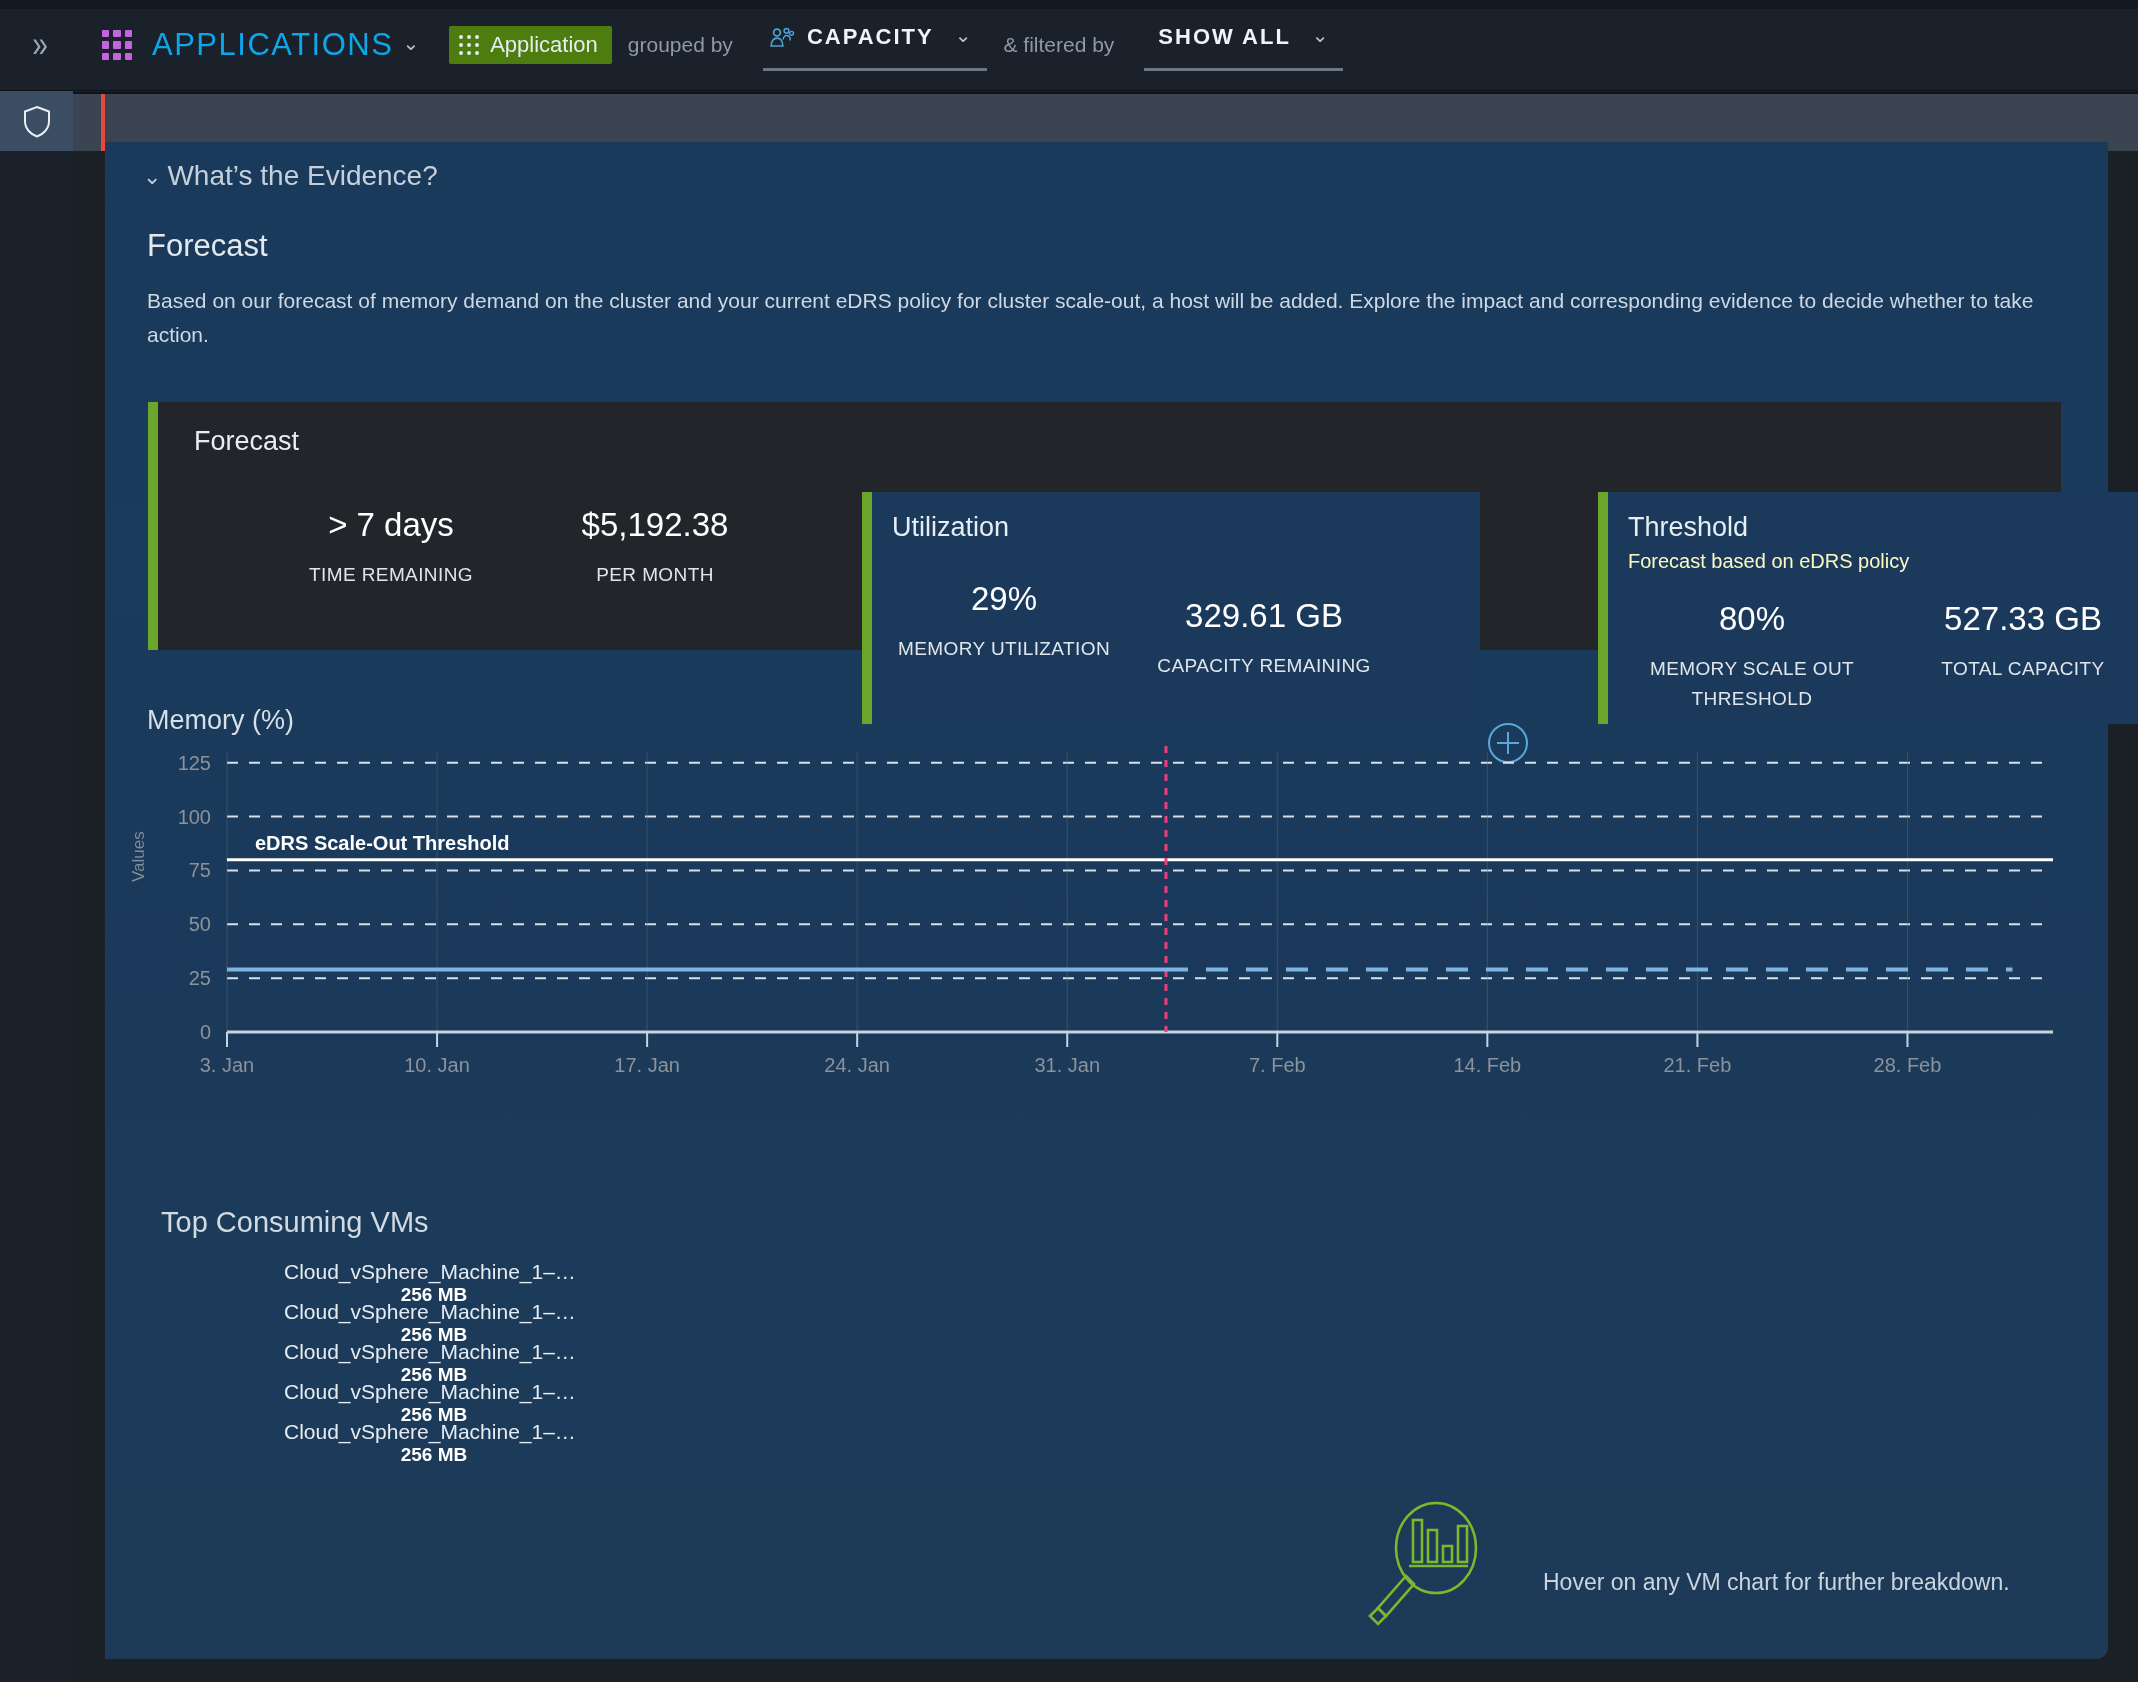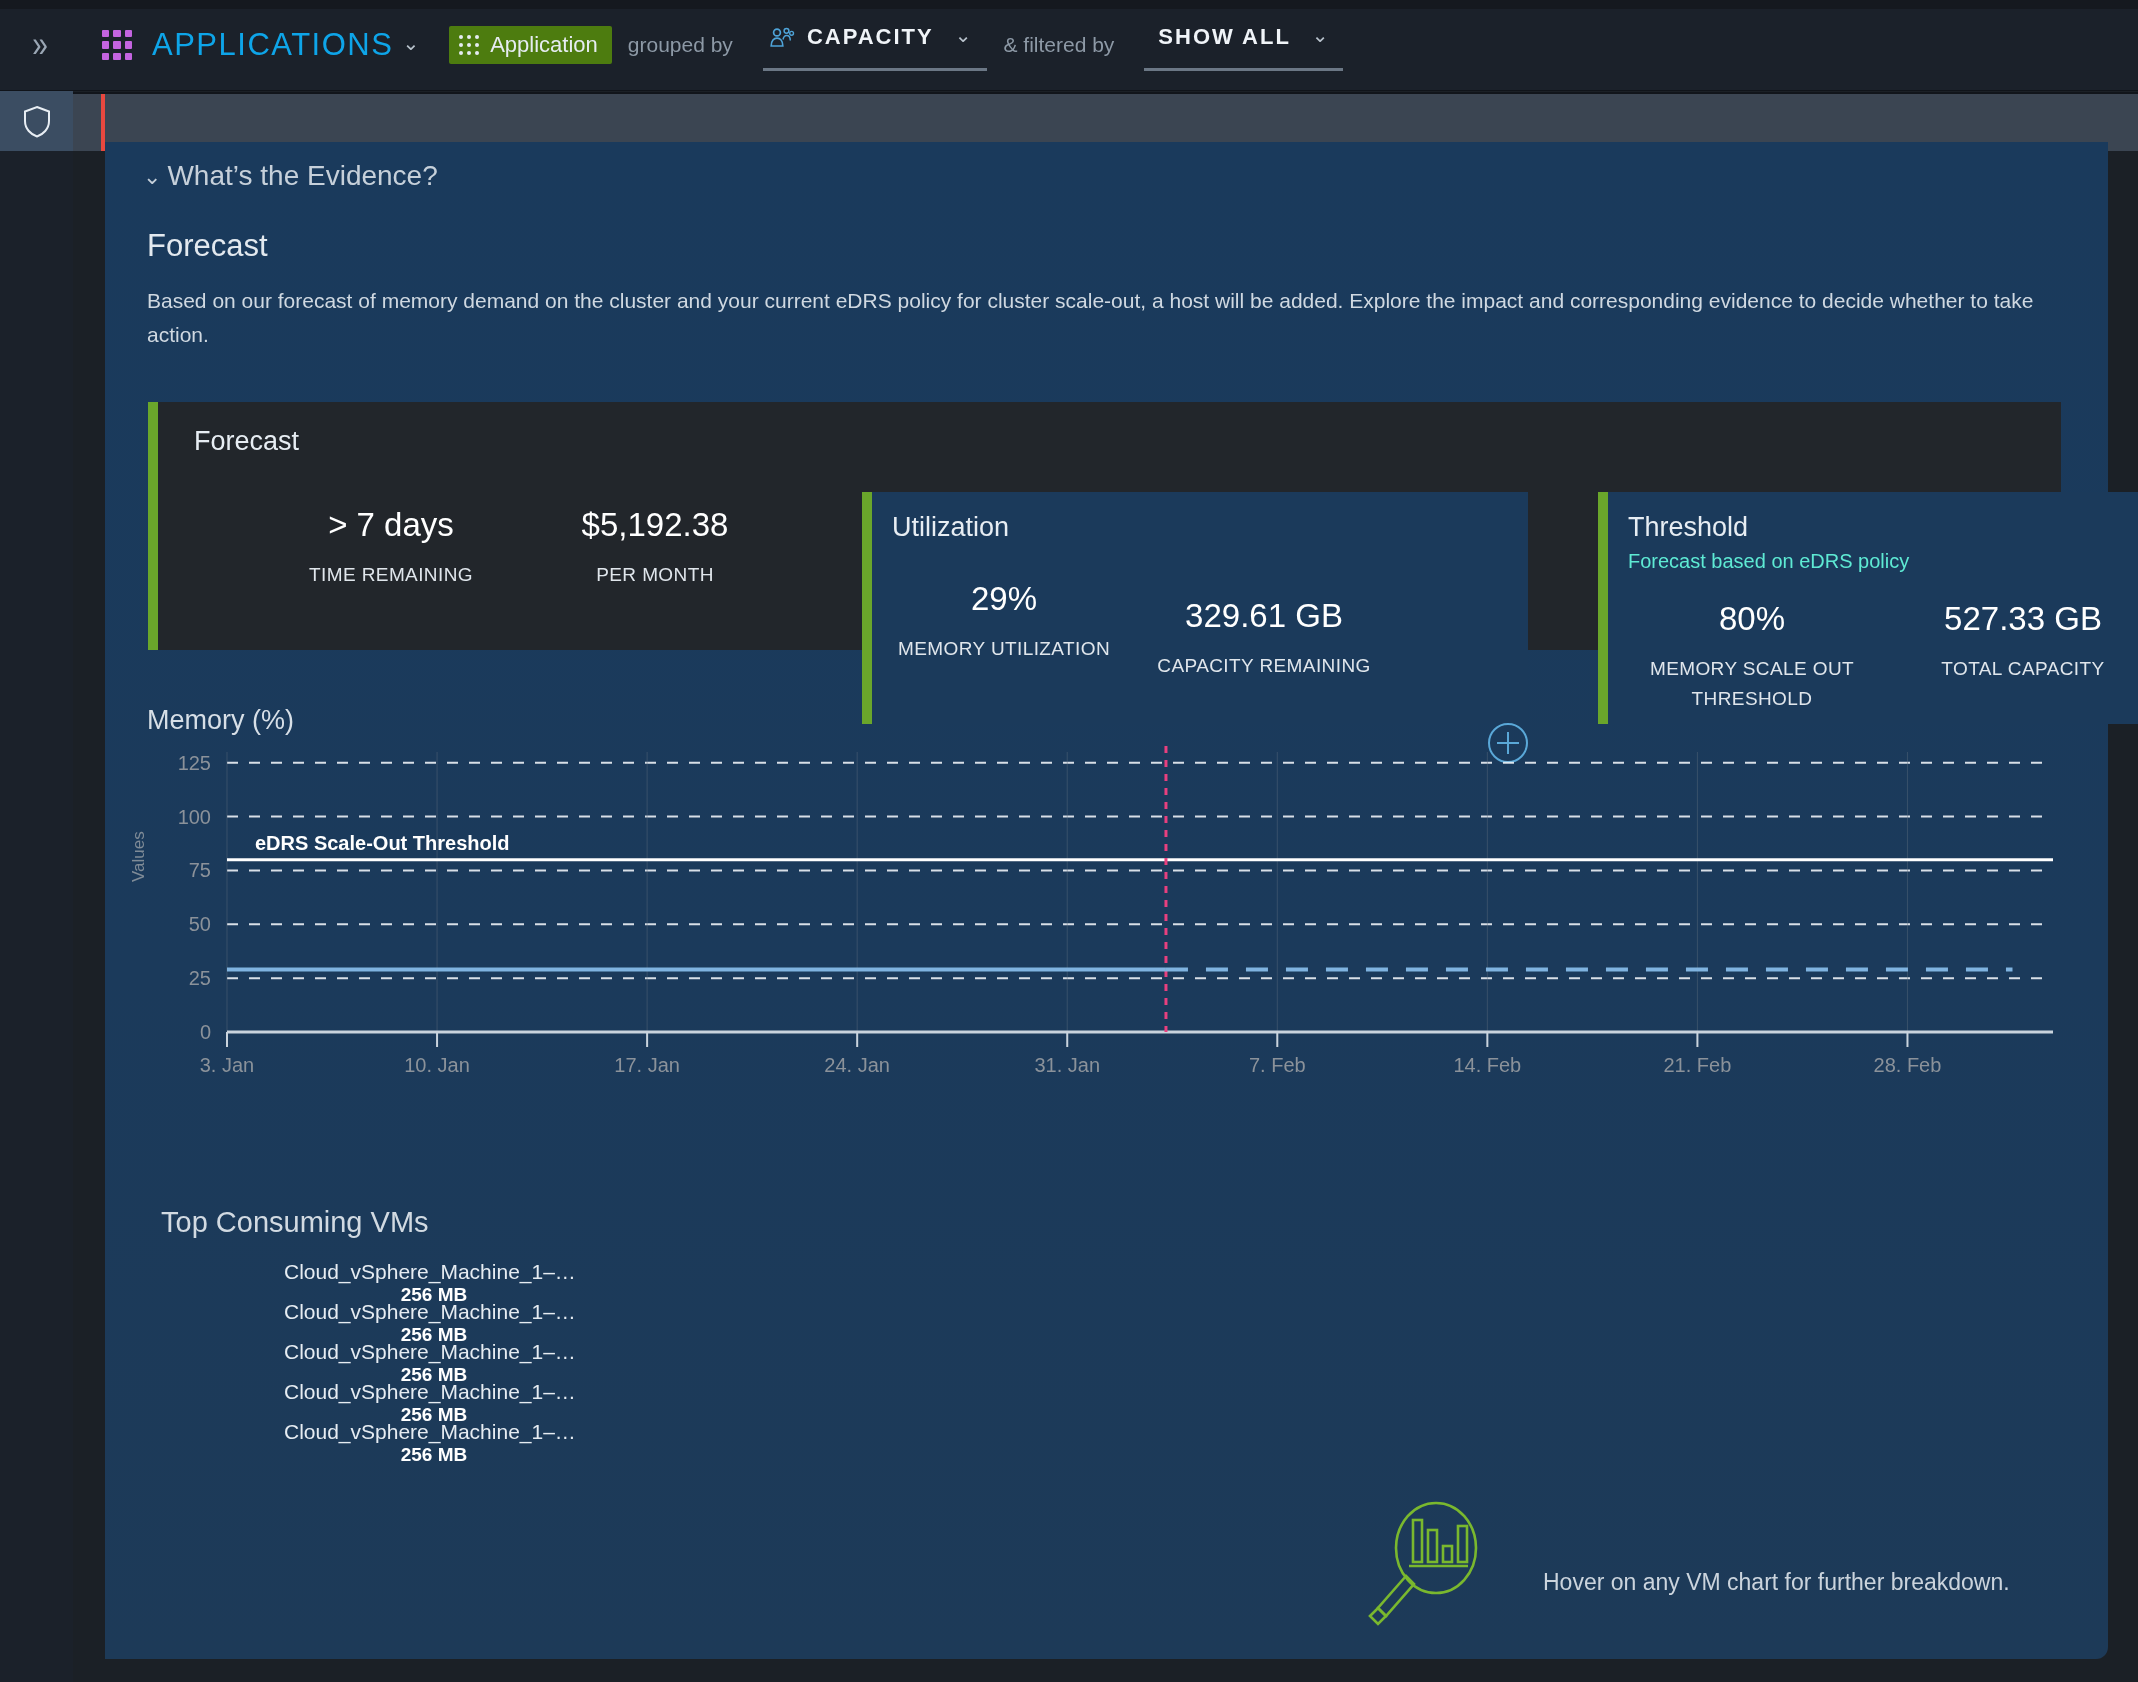--- a/index.html
+++ b/index.html
@@ -142,21 +142,21 @@
     position: absolute; top: 90px; height: 232px;
     background: #1b3a5b;
   }
   .subcard .sc-accent {
     position: absolute; left: 0; top: 0; width: 10px; height: 100%; background: #6aa62b;
   }
   .subcard .sc-title {
     position: absolute; left: 30px; top: 20px; color: #e7edf3; font-size: 27px;
   }
   .subcard .sc-sub {
-    position: absolute; left: 30px; top: 58px; color: #5eead4; font-size: 20px;
+    position: absolute; left: 30px; top: 58px; color: #fef9c3; font-size: 20px;
   }
   .plus-ico {
     position: absolute; left: 1382px; top: 580px; width: 42px; height: 42px;
   }
 
   
   .chart-title {
     position: absolute; left: 42px; top: 563px; color: #d7dfe7; font-size: 27px;
   }
   .chart-wrap {
@@ -276,21 +276,21 @@
 
     <div class="stat" style="left:128px; top:104px; width:230px;">
       <div class="v">&gt; 7 days</div>
       <div class="l">TIME REMAINING</div>
     </div>
     <div class="stat" style="left:392px; top:104px; width:230px;">
       <div class="v">$5,192.38</div>
       <div class="l">PER MONTH</div>
     </div>
 
-    <div class="subcard" style="left:714px; width:666px;">
+    <div class="subcard" style="left:714px; width:618px;">
       <div class="sc-accent"></div>
       <div class="sc-title">Utilization</div>
       <div class="stat" style="left:22px; top:88px; width:240px;">
         <div class="v">29%</div>
         <div class="l">MEMORY UTILIZATION</div>
       </div>
       <div class="stat" style="left:272px; top:105px; width:260px;">
         <div class="v">329.61 GB</div>
         <div class="l">CAPACITY REMAINING</div>
       </div>

